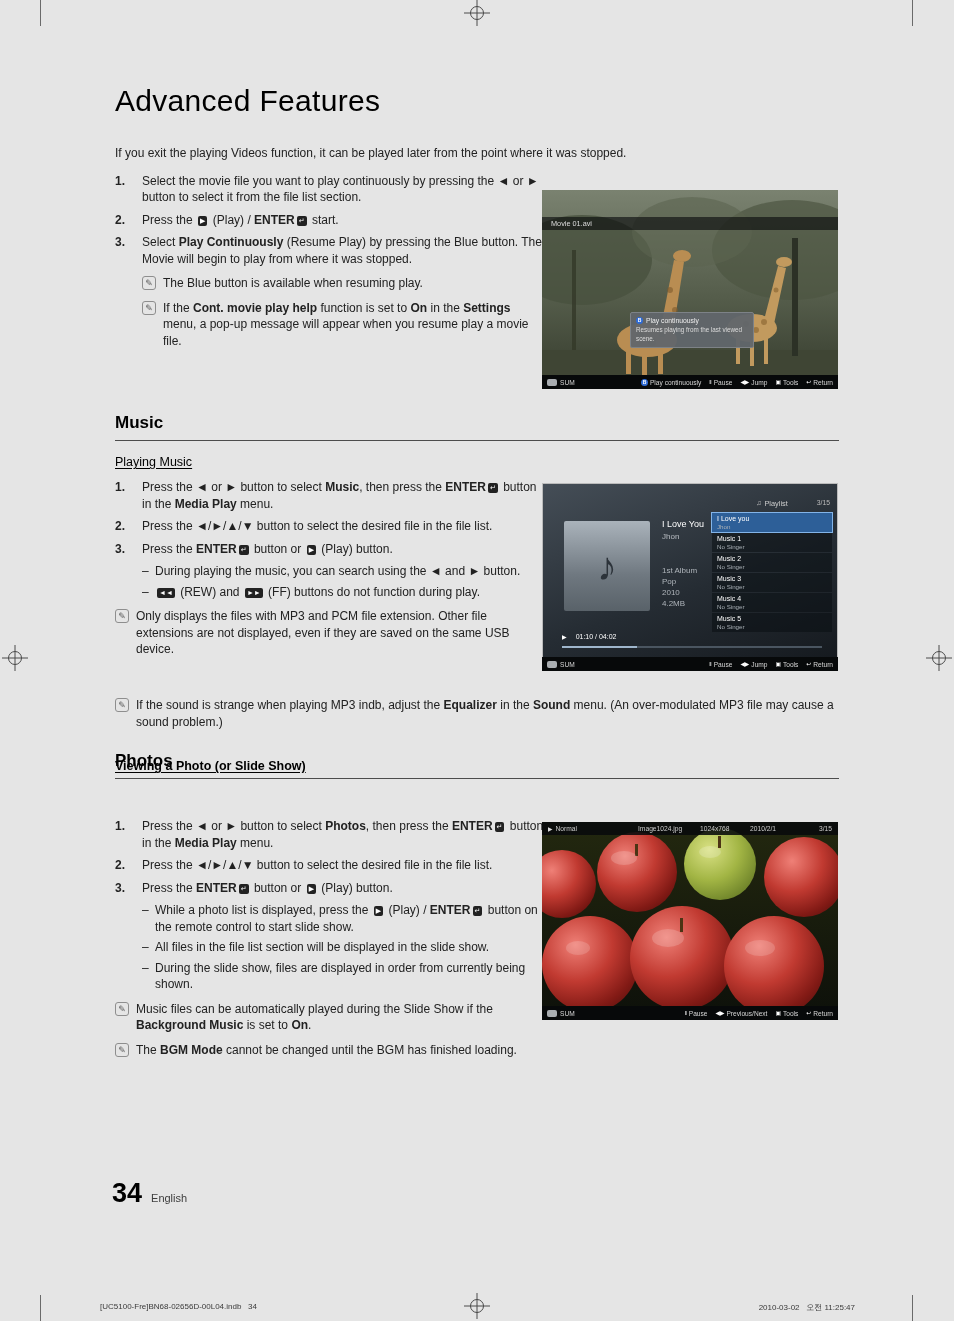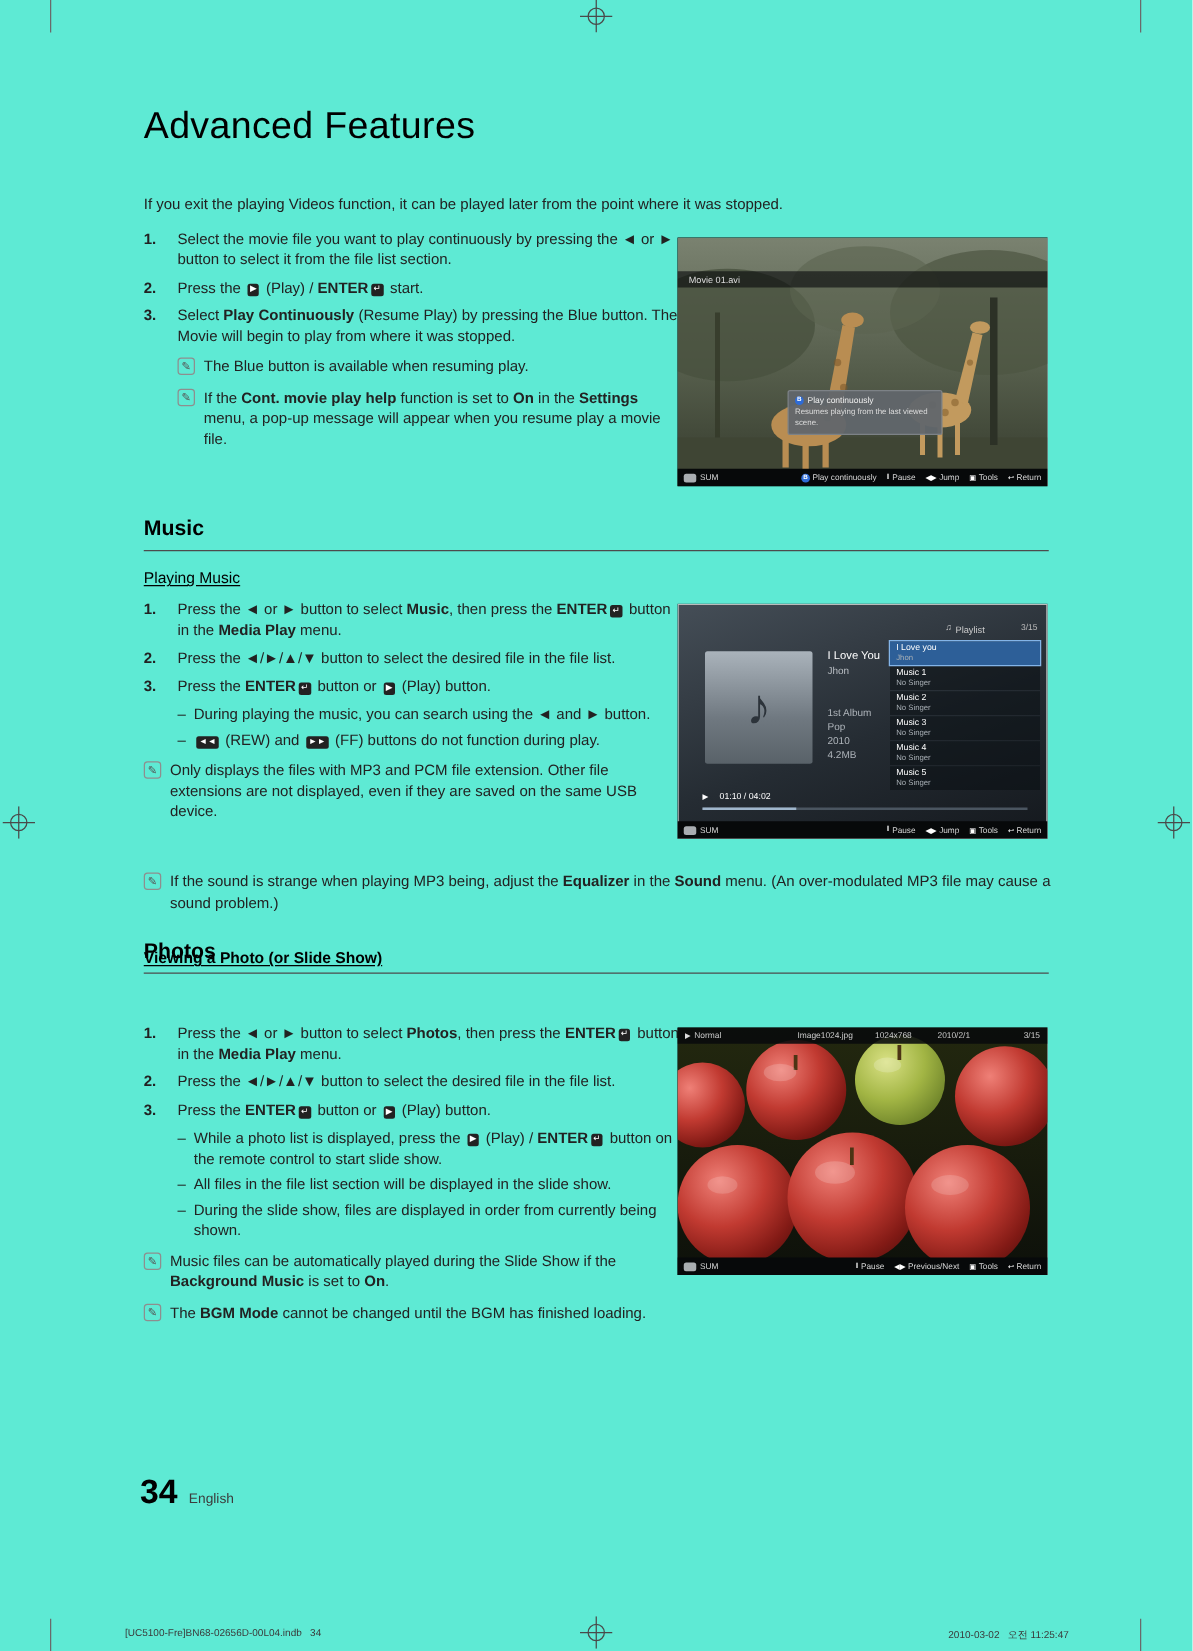--- a/index.html
+++ b/index.html
@@ -1,39 +1,39 @@
 <!DOCTYPE html>
 <html><head>
 <meta charset="utf-8">
 <style>
   * { box-sizing: border-box; margin: 0; padding: 0; }
   html,body { background:#fff; }
   .page {
     position: relative;
     width: 954px; height: 1321px;
-    background: #5eead4;
+    background: #e5e5e5;
     font-family: "Liberation Sans", sans-serif;
     color: #1c1c1c;
     overflow: hidden;
   }
   
   .regmark { position:absolute; }
   .regmark line { stroke:#4a4a4a; stroke-width:1; }
   .regmark circle { stroke:#4a4a4a; stroke-width:1; fill:none; }
   .tick { position:absolute; width:1px; height:26px; background:#6a6a6a; }
 
   
   .title { position:absolute; left:115px; top:84px; font-size:30px; font-weight:400; color:#000; letter-spacing:.3px; }
   .uheading { font-size:12.5px; font-weight:400; color:#000; text-decoration:underline; text-underline-offset:2px; }
   .section-head { position:absolute; left:115px; width:724px; border-bottom:1px solid #4c4c4c; padding-bottom:7px; }
   .section-head h2 { font-size:17px; font-weight:bold; color:#000; }
   .subheading { position:absolute; left:115px; }
   .body-text { font-size:12px; line-height:1.38; color:#222; }
   .block { position:absolute; }
-  .intro { margin:15px 0 11px; }
+  .intro { margin:5px 0 11px; }
   .steps { width:432px; }
   .steps.wide { width:438px; }
   .step { display:flex; margin-bottom:6px; }
   .step-num { flex:0 0 27px; font-weight:bold; }
   .step-text { flex:1; }
   .dash-item { display:flex; margin:2px 0 4px 27px; }
   .dash-mark { flex:0 0 13px; }
   .note-item { display:flex; margin:8px 0 6px 27px; }
   .note-item.root { margin-left:0; }
   .note-ic { flex:0 0 14px; height:14px; border:1px solid #8e8e8e; border-radius:3px; text-align:center;
@@ -285,21 +285,21 @@
     </div>
     <div class="note-item root">
       <span class="note-ic">✎</span>
       <p class="step-text"><span>Only displays the files with MP3 and PCM file extension. Other file extensions are not displayed, even if they are saved on the same USB device.</span></p>
     </div>
   </div>
 
   <div class="block body-text" style="left:115px; top:697px; width:728px;">
     <div class="note-item root" style="margin:0;">
       <span class="note-ic">✎</span>
-      <p class="step-text"><span>If the sound is strange when playing MP3 being, adjust the </span><span style="font-weight: bold;">Equalizer</span><span> in the </span><span style="font-weight: bold;">Sound</span><span> menu. (An over-modulated MP3 file may cause a sound problem.)</span></p>
+      <p class="step-text"><span>If the sound is strange when playing MP3 indb, adjust the </span><span style="font-weight: bold;">Equalizer</span><span> in the </span><span style="font-weight: bold;">Sound</span><span> menu. (An over-modulated MP3 file may cause a sound problem.)</span></p>
     </div>
   </div>
 
   <div class="screen music-screen">
     <div class="mu-art">
       <span class="mu-note">♪</span>
     </div>
     <div class="mu-info">
       <div class="mu-title">I Love You</div>
       <div class="mu-artist">Jhon</div>

